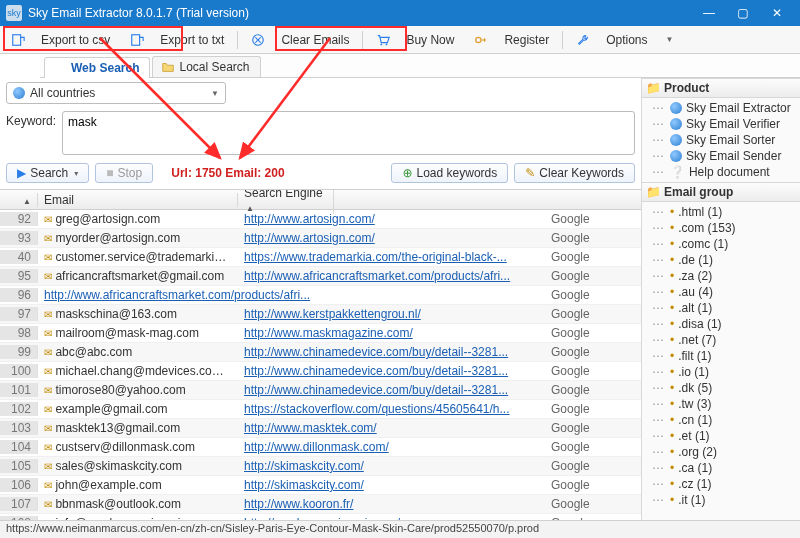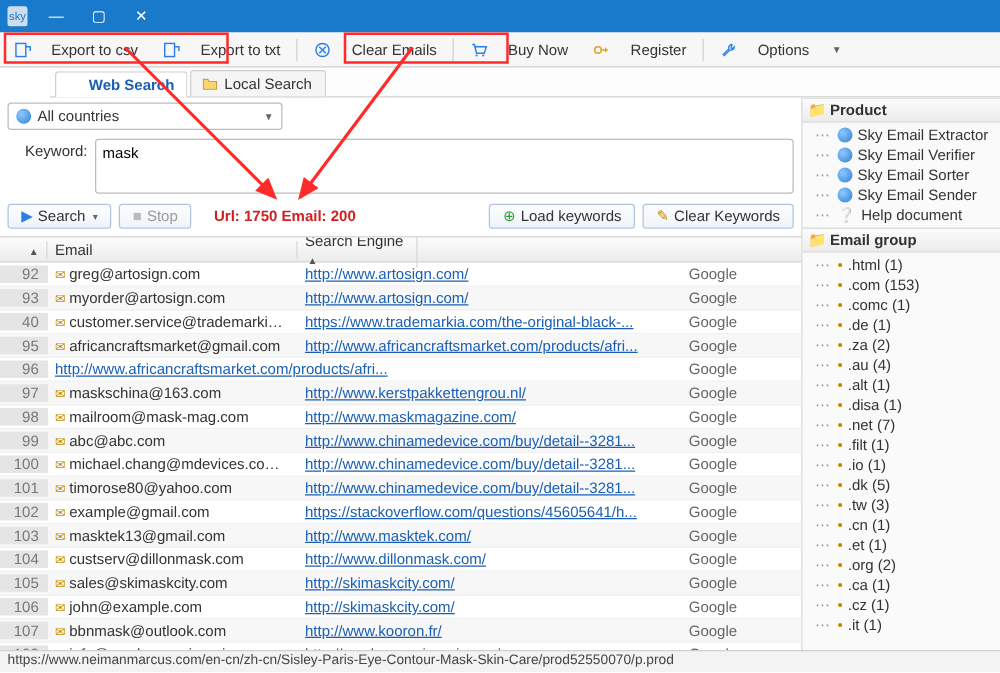--- a/index.html
+++ b/index.html
@@ -25,21 +25,21 @@
   .content { display: flex; height: calc(538px - 26px - 28px - 24px - 18px); }
   .left { flex: 1; display: flex; flex-direction: column; border-right: 1px solid #d8d8d8; }
   .right { width: 158px; background: #fafafa; overflow: hidden; display: flex; flex-direction: column; }
 
   .filter-row { display: flex; align-items: center; gap: 8px; padding: 4px 6px; }
   .country-sel { flex: 0 0 220px; border: 1px solid #bcbcbc; border-radius: 3px; height: 22px; display: flex; align-items: center; padding: 0 6px; gap: 5px; background: #fff; cursor: pointer; }
   .globe { width:12px;height:12px;border-radius:50%;background:radial-gradient(circle at 35% 35%, #8ec9ff, #2d7fd1);}
   .exp-links { display: flex; gap: 10px; }
   .exp-links a { color: #1a5fb4; text-decoration: underline; cursor: pointer; }
 
-  .kw-row { display: flex; align-items: flex-start; padding: 3px 6px 5px 20px; gap: 6px; }
+  .kw-row { display: flex; align-items: flex-start; padding: 3px 6px 5px 6px; gap: 6px; }
   .kw-label { padding-top: 3px; }
   .kw-input { flex: 1; height: 44px; border: 1px solid #bcbcbc; border-radius: 3px; padding: 3px 5px; font-size: 12px; font-family: inherit; resize: none; }
 
   .action-row { display: flex; align-items: center; padding: 3px 6px 6px 6px; gap: 6px; }
   .btn { border: 1px solid #b0c4de; background: linear-gradient(#fdfdfd,#eef4fb); border-radius: 3px; padding: 2px 10px; display: inline-flex; align-items: center; gap: 4px; cursor: pointer; font-size: 12px; }
   .btn.disabled { color: #999; cursor: default; }
   .url-counter { color: #d02020; font-weight: 600; margin-left: 12px; flex: 1; }
 
   .grid { flex: 1; overflow: hidden; border-top: 1px solid #d0d0d0; display: flex; flex-direction: column; }
   .ghead { display: flex; background: linear-gradient(#fcfcfc,#ececec); border-bottom: 1px solid #cfcfcf; font-size: 12px; height: 20px; align-items: center; }
@@ -69,20 +69,21 @@
   .statusbar { height: 18px; background: #f3f3f3; border-top: 1px solid #d0d0d0; font-size: 11px; padding: 1px 6px; color: #444; white-space: nowrap; overflow: hidden; }
 
   .arrow { position: absolute; pointer-events: none; }
   .ic svg { width: 100%; height: 100%; }
 </style>
 </head>
 <body>
 
 <div class="titlebar">
   <span class="icon">sky</span>
+  <span class="title">Sky Email Extractor 8.0.1.7 (Trial version)</span>
   <div class="winbtn">—</div>
   <div class="winbtn">▢</div>
   <div class="winbtn">✕</div>
 </div>
 
 <div class="toolbar" style="position:relative;">
   <div class="tbtn">
     <span class="ic">
         <svg viewBox="0 0 16 16">
           <rect x="2" y="2" width="9" height="12" fill="none" stroke="#2b7de9" stroke-width="1.3"></rect>

